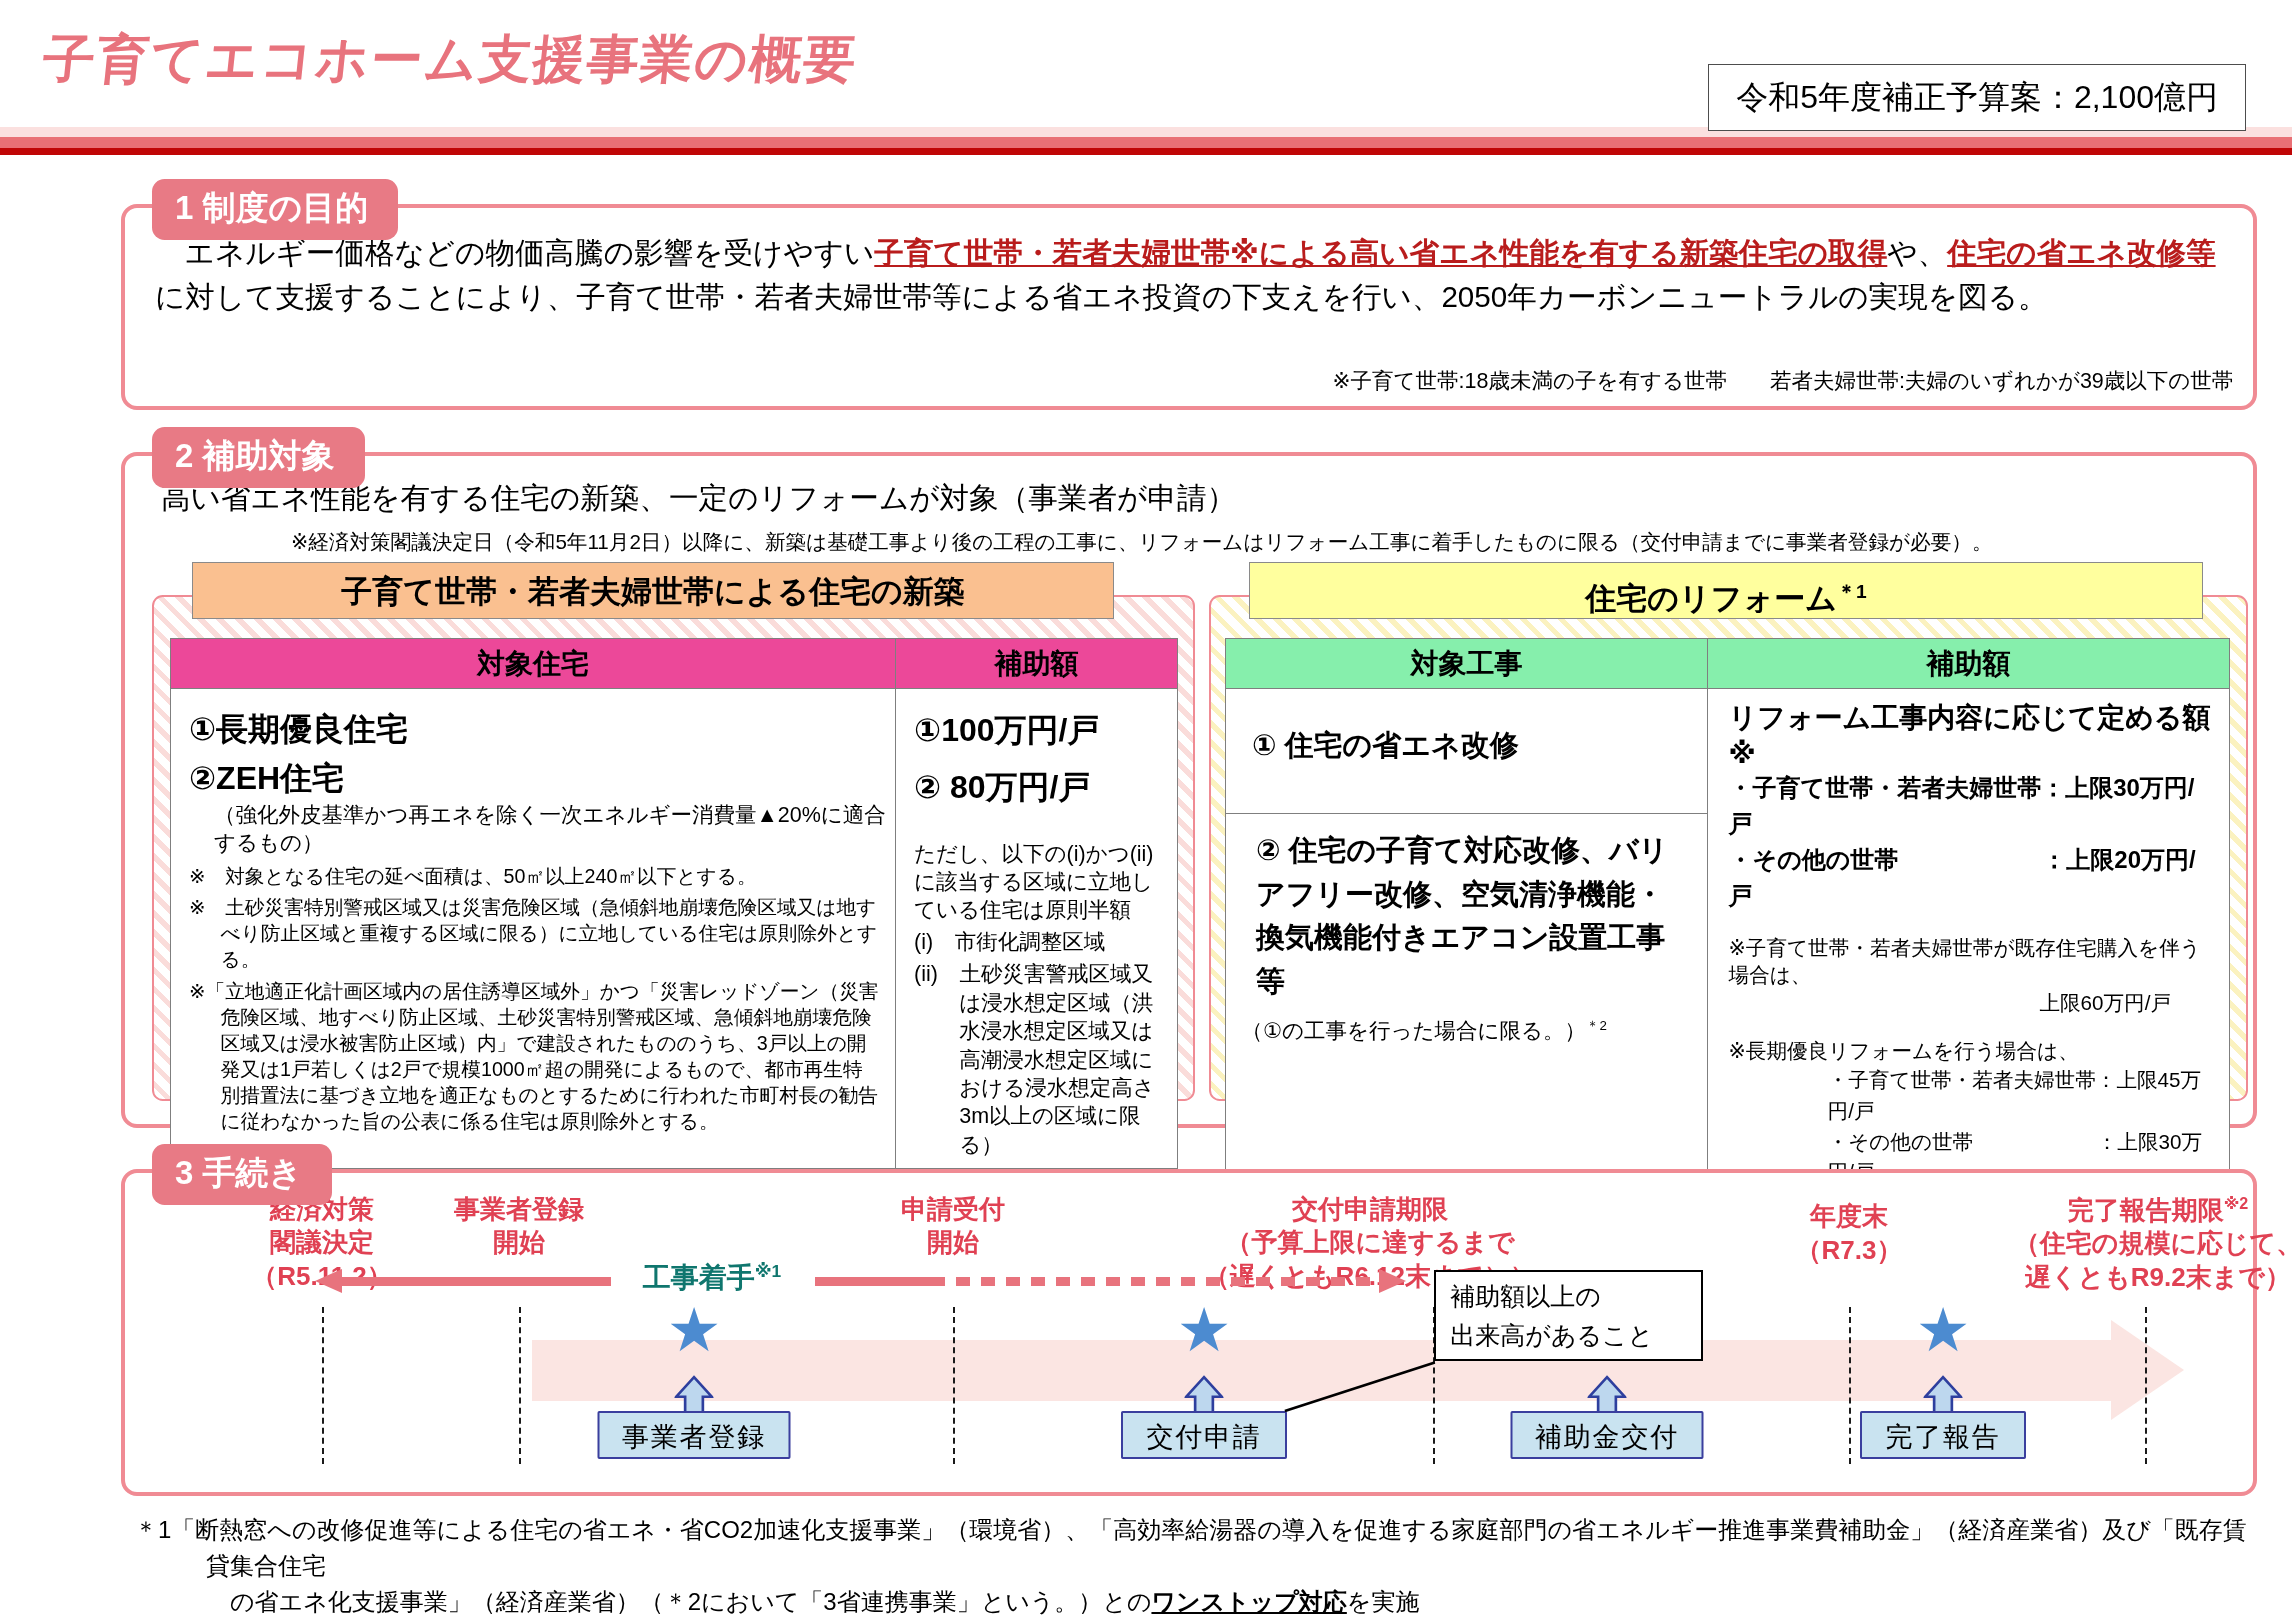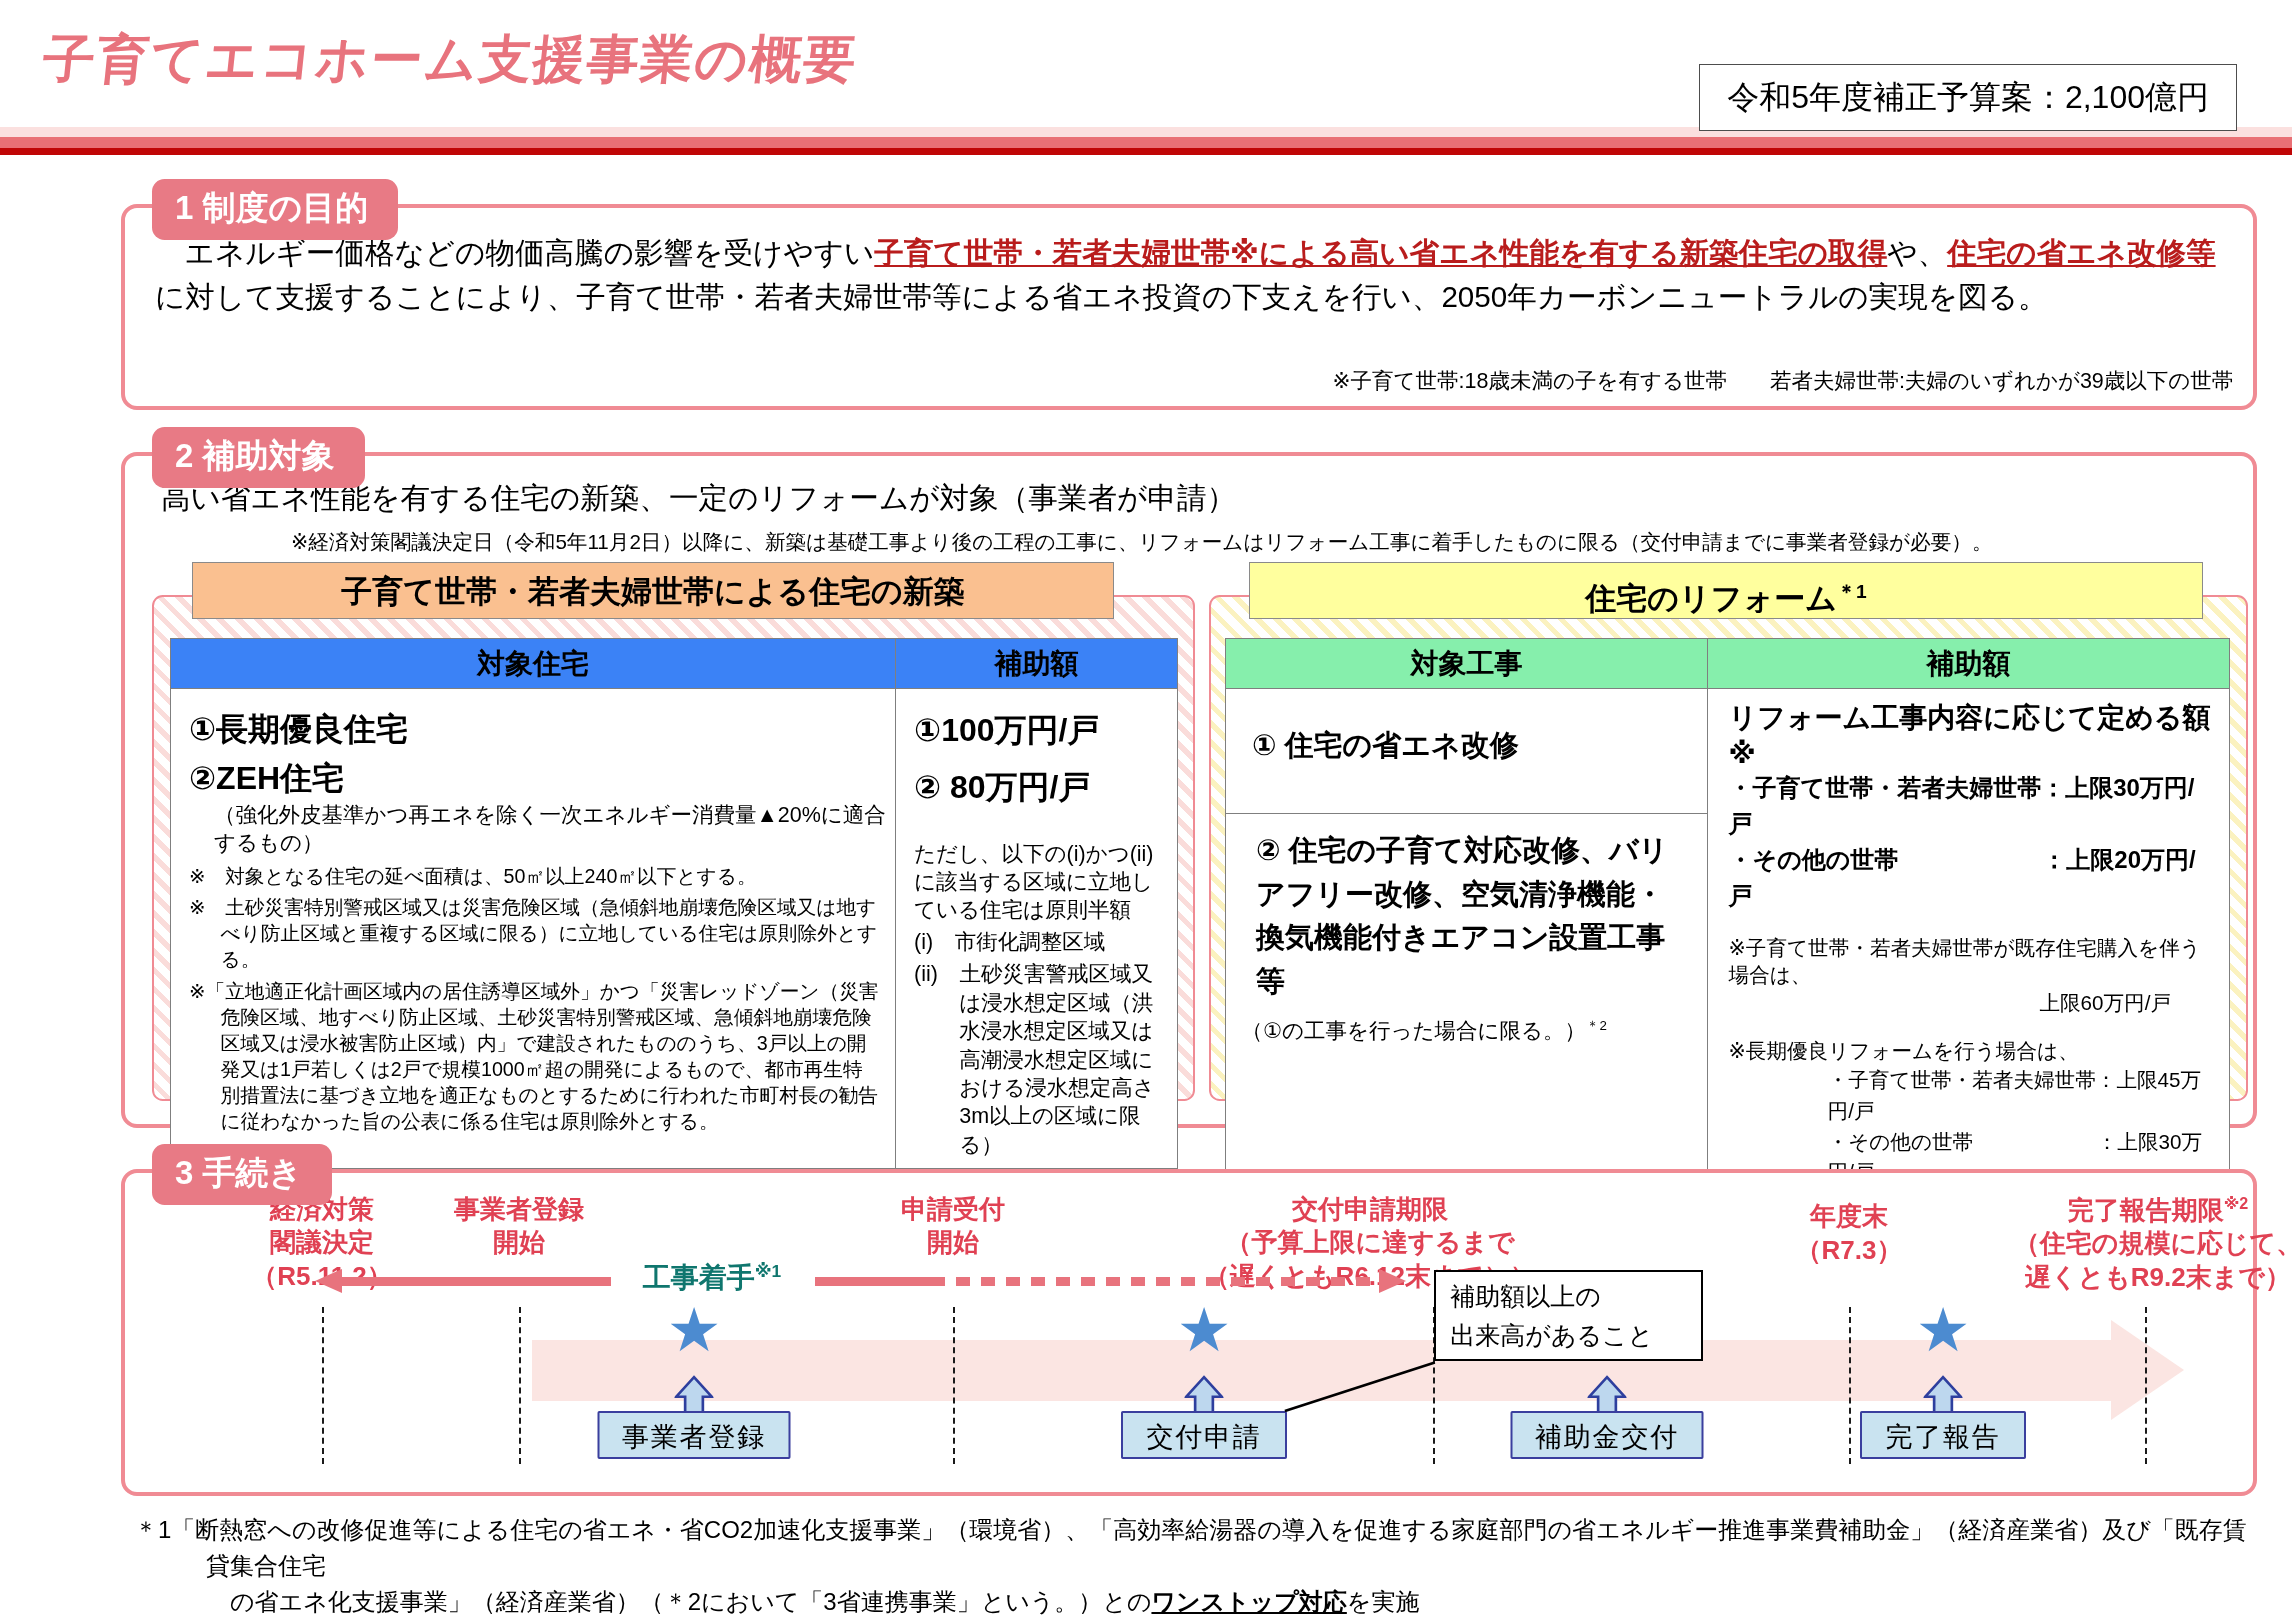--- a/index.html
+++ b/index.html
@@ -6,21 +6,21 @@
   body{
     width:2293px;height:1621px;position:relative;background:#fff;
     font-family:"Liberation Sans","DejaVu Sans",sans-serif;color:#000;
   }
   
   .page-title{
     position:absolute;left:43px;top:25px;font-size:52px;font-weight:bold;
     color:#E8737D;transform:skewX(-6deg);letter-spacing:1.8px;white-space:nowrap;
   }
   .budget-box{
-    position:absolute;right:56px;top:64px;border:1.8px solid #4d4d4d;background:#fff;
+    position:absolute;right:47px;top:64px;border:1.8px solid #4d4d4d;background:#fff;
     font-size:32px;padding:10.7px 27px;z-index:5;white-space:nowrap;
   }
   .bar1{position:absolute;left:0;top:127px;width:2293px;height:9.9px;background:#FBE0DF;}
   .bar2{position:absolute;left:0;top:137px;width:2293px;height:10.7px;background:#E97075;}
   .bar3{position:absolute;left:0;top:148px;width:2293px;height:7.2px;background:#C00606;}
 
   
   .section{
     position:absolute;left:121px;width:2136px;border:4.5px solid #F08B94;border-radius:16px;
     background:#fff;box-sizing:border-box;
@@ -54,21 +54,21 @@
   #head-new{left:67px;top:106px;width:922px;background:#FAC090;}
   #head-ref{left:1124px;top:106px;width:954px;background:#FFFF9E;}
   table.grid{
     border-collapse:collapse;table-layout:fixed;background:#fff;
     position:absolute;box-sizing:border-box;
   }
   table.grid th,table.grid td{border:1.8px solid #7F7F7F;vertical-align:top;box-sizing:border-box;}
   table.grid th{font-size:28px;font-weight:bold;text-align:center;height:50px;vertical-align:middle;}
   #tbl-new{left:45px;top:182px;width:1008px;height:441px;}
   #tbl-ref{left:1100px;top:182px;width:1005px;height:441px;}
-  #tbl-new th{background:#3b82f6;}
+  #tbl-new th{background:#ec4899;}
   #tbl-ref th{background:#86efac;}
   .cell-pad{padding:12.5px 14.3px 9px 18px;}
   .big-item{font-size:32px;font-weight:bold;line-height:1.35;margin-top:6px;}
   .paren-note{font-size:21.5px;padding-left:25px;width:681px;line-height:1.3;margin-top:1.8px;}
   .hang{font-size:19.7px;line-height:1.32;padding-left:1.6em;text-indent:-1.6em;margin-top:5.4px;}
   .amt-big{font-size:32px;font-weight:bold;line-height:1.8;}
   .amt-note{font-size:21.5px;line-height:1.32;margin-top:23px;}
   .amt-hang{font-size:21.5px;line-height:1.32;padding-left:2.1em;text-indent:-2.1em;margin-top:3.6px;}
   .work1{font-size:29px;font-weight:bold;padding:36px 9px 0 25px;}
   .work2{font-size:29px;font-weight:bold;width:421px;margin:14.3px auto 0 auto;line-height:1.5;text-align:left;}

